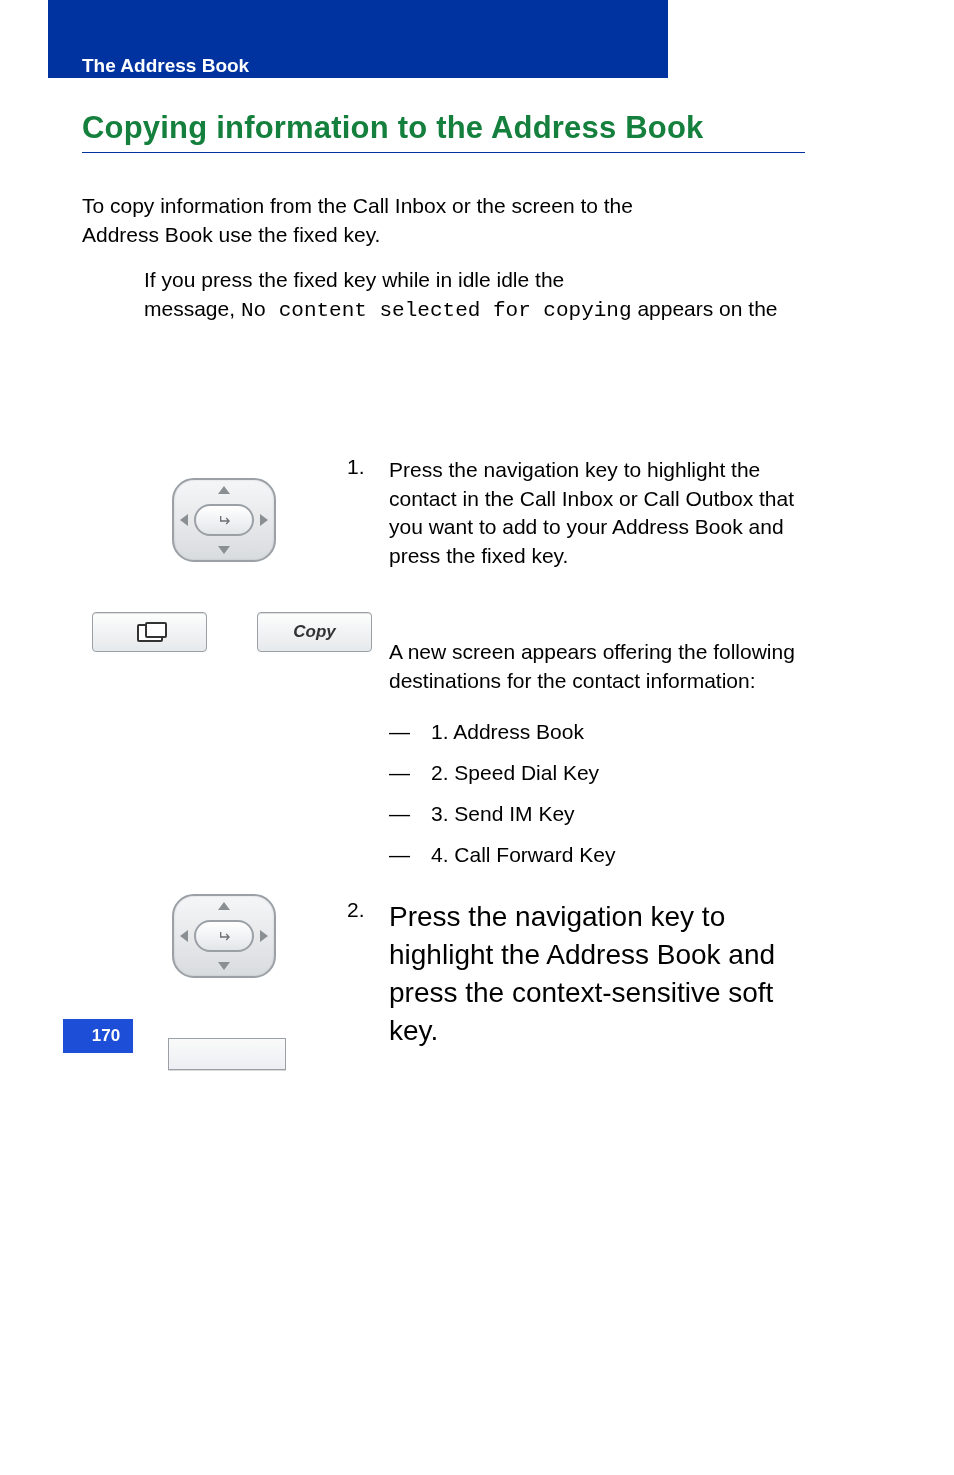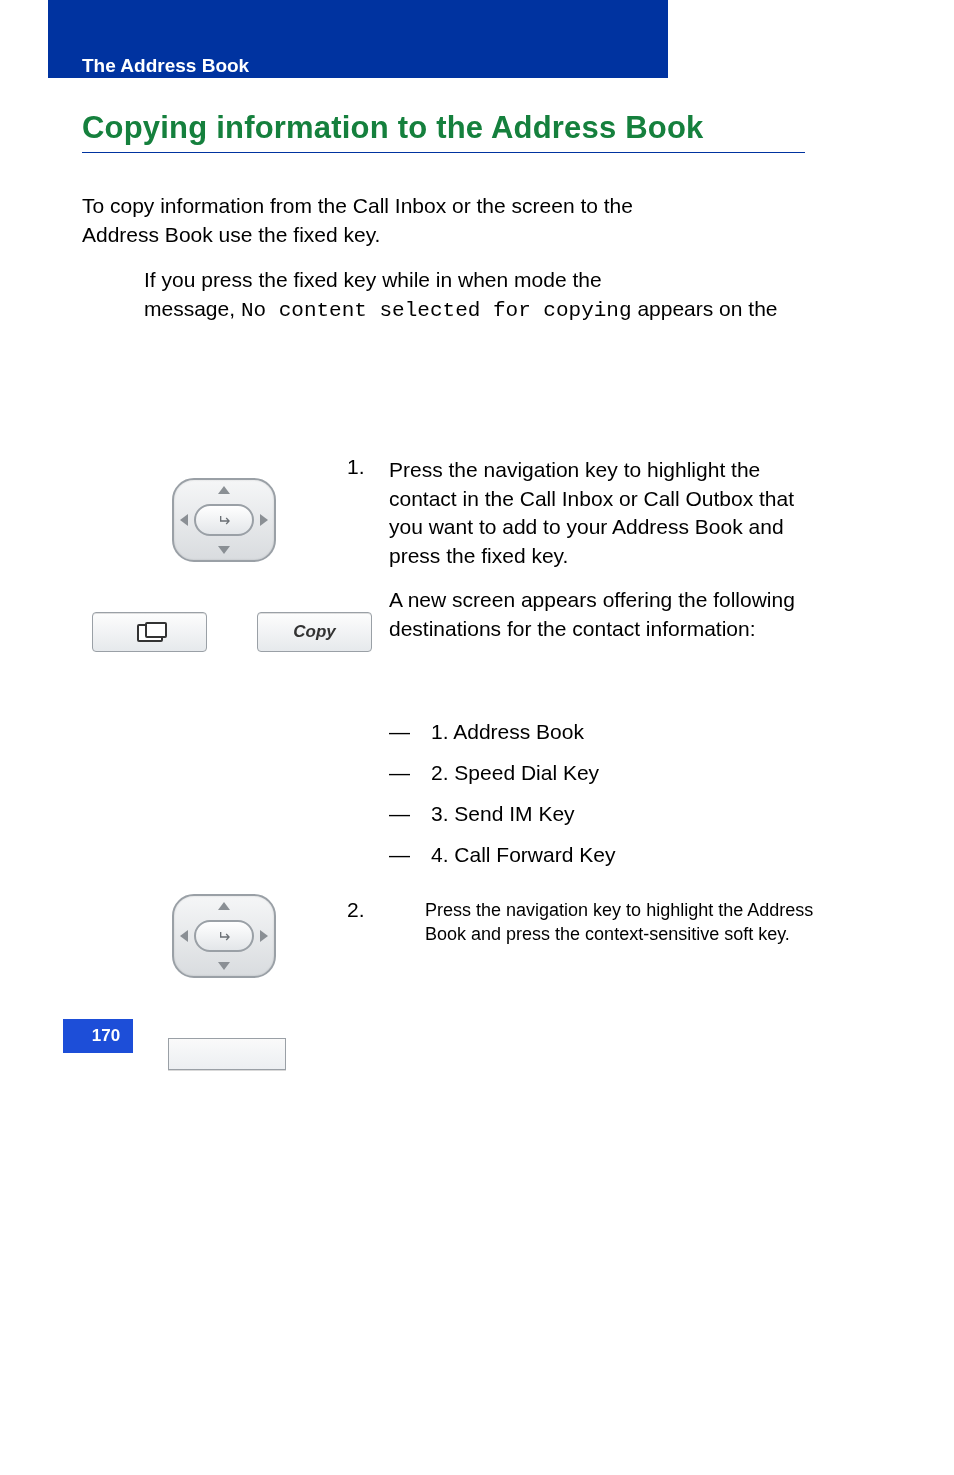--- a/index.html
+++ b/index.html
@@ -7,26 +7,26 @@
   .page { position: relative; width: 954px; height: 1095px; }
   .blue-tab { position: absolute; left: 48px; top: 0; width: 620px; height: 78px; background: #0033a0; }
   .header-text { position: absolute; left: 82px; top: 55px; color: #fff; font-weight: bold; font-size: 19px; }
   .main-title { position: absolute; left: 82px; top: 110px; color: #15803d; font-weight: bold; font-size: 31px; letter-spacing: 0.2px; }
   .title-rule { position: absolute; left: 82px; top: 152px; width: 723px; border-top: 1px solid #0033a0; }
   .intro { position: absolute; left: 82px; top: 192px; width: 720px; font-size: 21px; line-height: 1.36; }
   .note-block { position: absolute; left: 144px; top: 266px; width: 660px; font-size: 21px; line-height: 1.36; }
   .mono { font-family: "Courier New", Courier, monospace; }
   .step1-num  { position: absolute; left: 347px; top: 455px; font-size: 21px; }
   .step1-body { position: absolute; left: 389px; top: 456px; width: 415px; font-size: 21px; line-height: 1.36; }
-  .step1-after { position: absolute; left: 389px; top: 586px; width: 415px; font-size: 21px; line-height: 1.36; }
+  .step1-after { position: absolute; left: 389px; top: 638px; width: 415px; font-size: 21px; line-height: 1.36; }
   .dest-list { position: absolute; left: 389px; top: 712px; width: 415px; font-size: 21px; line-height: 1.95; }
   .dest-list .row { display: flex; }
   .dest-list .dash { width: 42px; }
   .step2-num  { position: absolute; left: 347px; top: 898px; font-size: 21px; }
-  .step2-body { position: absolute; left: 389px; top: 898px; width: 415px; font-size: 18px; line-height: 1.36; margin-left: 36px; }
+  .step2-body { position: absolute; left: 389px; top: 898px; width: 415px; font-size: 28px; line-height: 1.36; }
 
   .navkey { position: relative; width: 104px; height: 84px; }
   .navkey .outer { position:absolute; inset:0; border: 2px solid #9aa0a6; border-radius: 22px; background: linear-gradient(#f5f6f7,#d9dcdf); box-shadow: inset 0 0 2px rgba(0,0,0,.15); }
   .navkey .center { position:absolute; left:22px; top:26px; width:60px; height:32px; border:2px solid #9aa0a6; border-radius:16px; background: linear-gradient(#fff,#e3e6e9); display:flex; align-items:center; justify-content:center; }
   .navkey .enter { font-size:16px; color:#6b7075; transform: scaleX(-1); }
   .navkey .tri { position:absolute; width:0; height:0; border-style:solid; }
   .navkey .up   { left:46px; top:8px;  border-width:0 6px 8px 6px; border-color: transparent transparent #8a8f94 transparent; }
   .navkey .down { left:46px; bottom:8px; border-width:8px 6px 0 6px; border-color: #8a8f94 transparent transparent transparent; }
   .navkey .left { left:8px; top:36px; border-width:6px 8px 6px 0; border-color: transparent #8a8f94 transparent transparent; }
   .navkey .right{ right:8px; top:36px; border-width:6px 0 6px 8px; border-color: transparent transparent transparent #8a8f94; }
@@ -56,21 +56,21 @@
 
   <div class="intro">
     <span>To copy information from the Call Inbox or the </span>
     <span> screen to the</span><br>
     <span>Address Book use the </span>
     <span> fixed key.</span>
   </div>
 
   <div class="note-block">
     <span>If you press the </span>
-    <span> fixed key while in when mode the</span><br>
+    <span> fixed key while in idle idle the</span><br>
     <span>message, </span><span class="mono">No content selected for copying</span><span> appears on the</span><br>
   </div>
 
   <div class="navkey navkey1">
     <div class="outer"></div>
     <div class="tri up"></div>
       <div class="tri down"></div>
       <div class="tri left"></div>
       <div class="tri right"></div>
     <div class="center">

